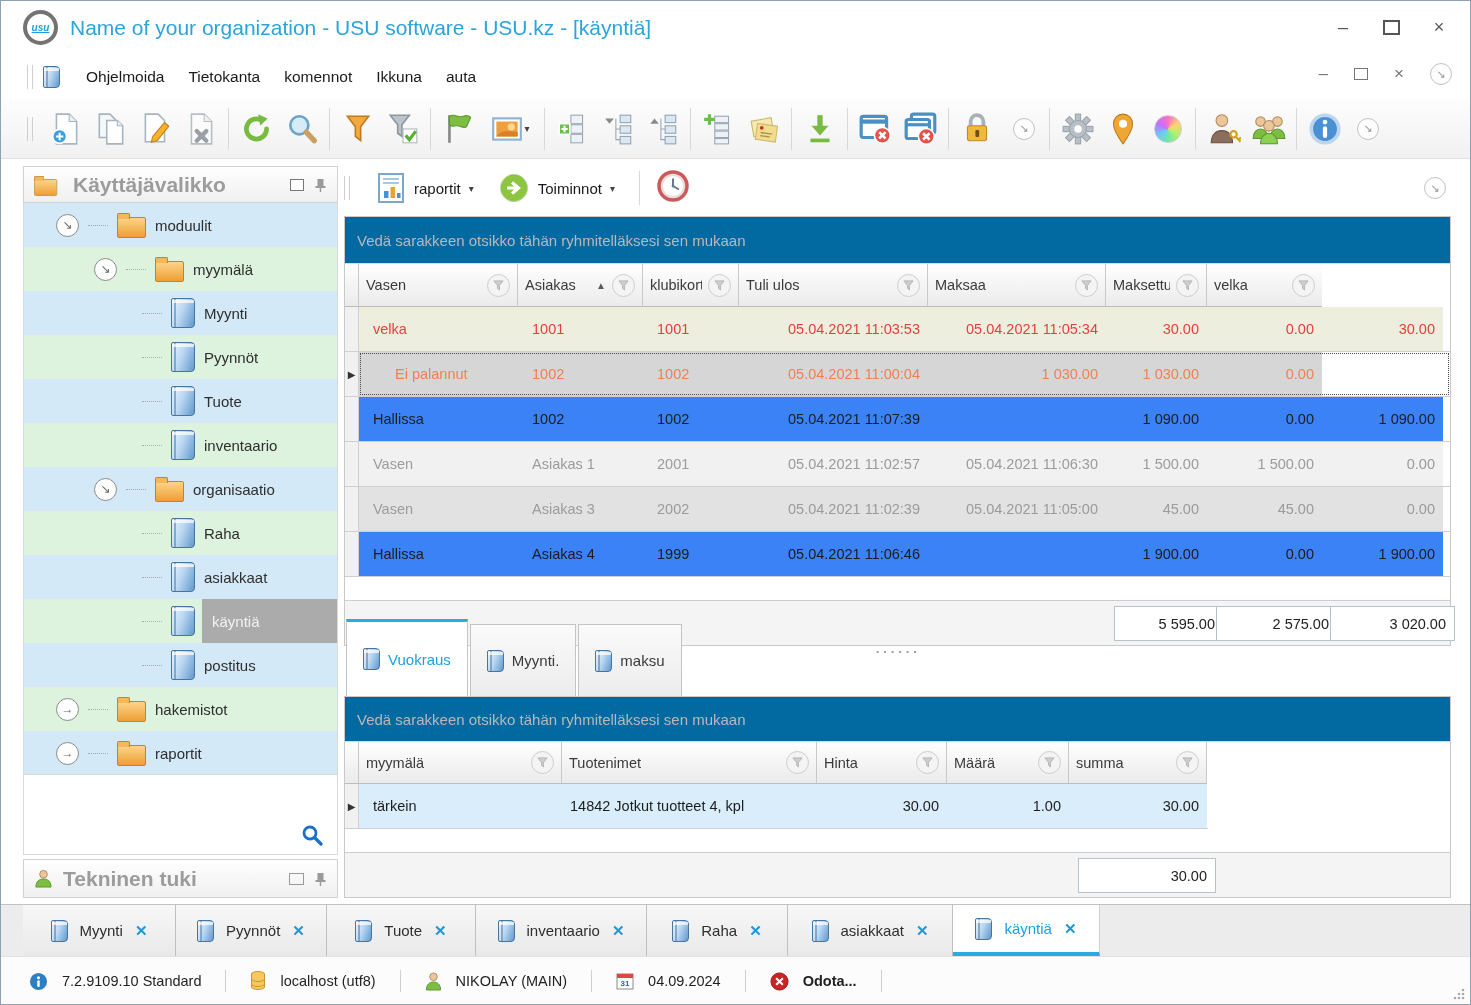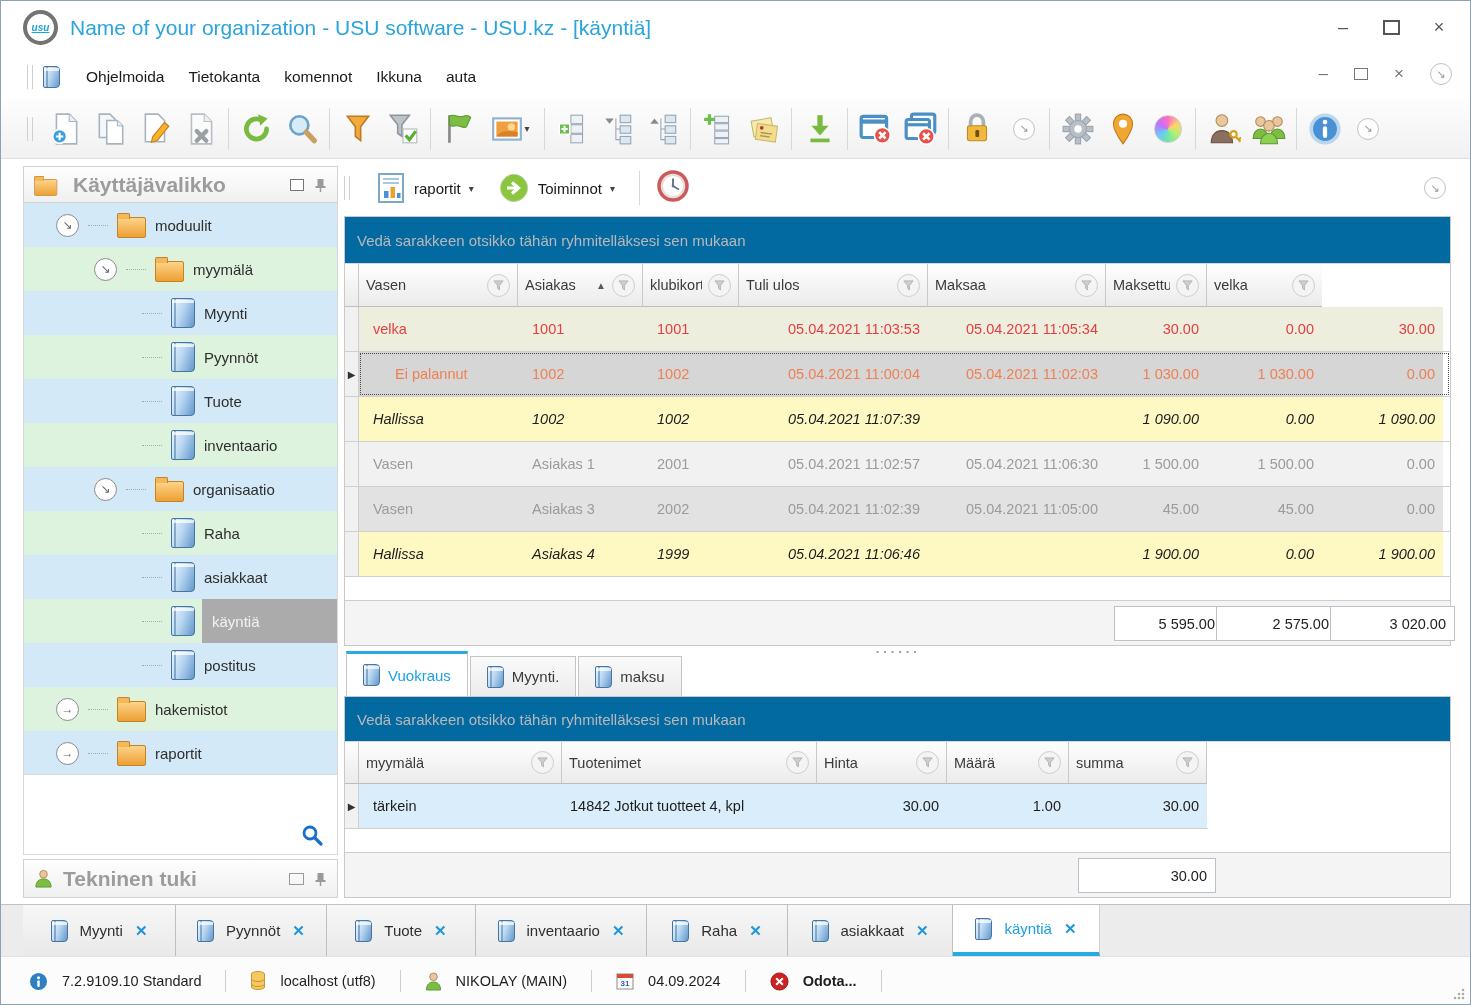--- a/index.html
+++ b/index.html
@@ -71,30 +71,30 @@
   .hcell.ind{padding:0;}
   .fcirc{width:21px;height:21px;border-radius:50%;border:1px solid #cdcdcd;background:#f4f4f4;display:flex;align-items:center;justify-content:center;flex:0 0 21px;}
   .sortasc{color:#5a5a5a;font-size:10px;}
   .grow{display:grid;grid-template-columns:14px 159px 125px 96px 189px 178px 101px 115px 121px;height:44px;border-bottom:1px solid #cfcfcf;font-size:14.5px;}
   .gc{display:flex;align-items:center;padding:0 8px;overflow:hidden;white-space:nowrap;}
   .gc.num,.gc.date{justify-content:flex-end;}
   .gc.ctr{padding-left:14px;}
   .indcell{background:#f1f1f1;border-right:1px solid #cfcfcf;display:flex;align-items:center;justify-content:center;color:#333;font-size:10px;}
   .r-debt{background:#eeeede;color:#e43f3f;}
   .r-sel{background:#d6d6d6;color:#ef8054;outline:1px dotted #4a4a4a;outline-offset:-2px;}
-  .r-hall{background:#fef9c3;color:#1d1d1d;font-style:italic;}
+  .r-hall{background:#3b82f6;color:#1d1d1d;}
   .r-left1{background:#f1f1f1;color:#9b9b9b;}
   .r-left2{background:#e2e2e2;color:#9b9b9b;}
   .gtotals{position:absolute;left:0;right:0;bottom:0;height:44px;background:#f4f4f4;border-top:1px solid #cdcdcd;}
   .tbox{position:absolute;top:5px;height:33px;background:#fff;border:1px solid #b9c2cb;display:flex;align-items:center;justify-content:flex-end;padding:0 8px;font-size:14.5px;color:#222;}
 
   
   .splitter{left:343px;top:645px;width:1107px;height:10px;display:flex;align-items:center;justify-content:center;color:#9a9a9a;font-size:9px;letter-spacing:2px;}
   .dtabs{left:345px;top:655px;width:1107px;height:40px;display:flex;align-items:flex-end;}
-  .dtab{height:39px;display:flex;align-items:center;gap:8px;padding:0 16px;border:1px solid #c4c4c4;border-bottom:none;background:linear-gradient(#fafafa,#ececec);font-size:15px;color:#3a3a3a;margin-right:2px;}
+  .dtab{height:39px;display:flex;align-items:center;gap:8px;padding:16px 16px;border:1px solid #c4c4c4;border-bottom:none;background:linear-gradient(#fafafa,#ececec);font-size:15px;color:#3a3a3a;margin-right:2px;}
   .dtab.active{background:#fff;color:#1ba1e2;border-top:3px solid #29abe2;height:42px;z-index:2;}
   
   .gridpanel2{left:343px;top:695px;width:1107px;height:202px;border:1px solid #c9c9c9;background:#fff;}
   .ghead2,.grow2{display:grid;grid-template-columns:14px 203px 255px 130px 122px 138px;}
   .ghead2{height:42px;}
   .grow2{height:44px;font-size:14.5px;border-bottom:1px solid #cfcfcf;width:863px;}
   .r-detail{background:#d9edfb;color:#1d1d1d;}
   .gtotals2{position:absolute;left:0;right:0;bottom:0;height:44px;background:#f4f4f4;border-top:1px solid #cdcdcd;}
 
   
@@ -566,21 +566,20 @@
         <div class="gc r-debt num">0.00</div>
         <div class="gc r-debt num">30.00</div>
       </div>
 
     <div class="grow" style="position:relative;">
         <div class="indcell">▶</div>
         <div class="gc r-sel ctr" style="outline:none;padding-left:36px;">Ei palannut</div>
         <div class="gc r-sel ctr" style="outline:none;">1002</div>
         <div class="gc r-sel ctr" style="outline:none;">1002</div>
         <div class="gc r-sel date" style="outline:none;">05.04.2021 11:00:04</div>
-        <div class="gc r-sel date" style="outline:none;">05.04.2021 11:02:03</div>
         <div class="gc r-sel num" style="outline:none;">1 030.00</div>
         <div class="gc r-sel num" style="outline:none;">1 030.00</div>
         <div class="gc r-sel num" style="outline:none;">0.00</div>
         <div style="position:absolute;left:14px;right:0;top:0;bottom:0;outline:1px dotted #4a4a4a;outline-offset:-2px;pointer-events:none;"></div>
       </div>
 
     <div class="grow">
         <div class="indcell"></div>
         <div class="gc r-hall ctr">Hallissa</div>
         <div class="gc r-hall ctr">1002</div>

